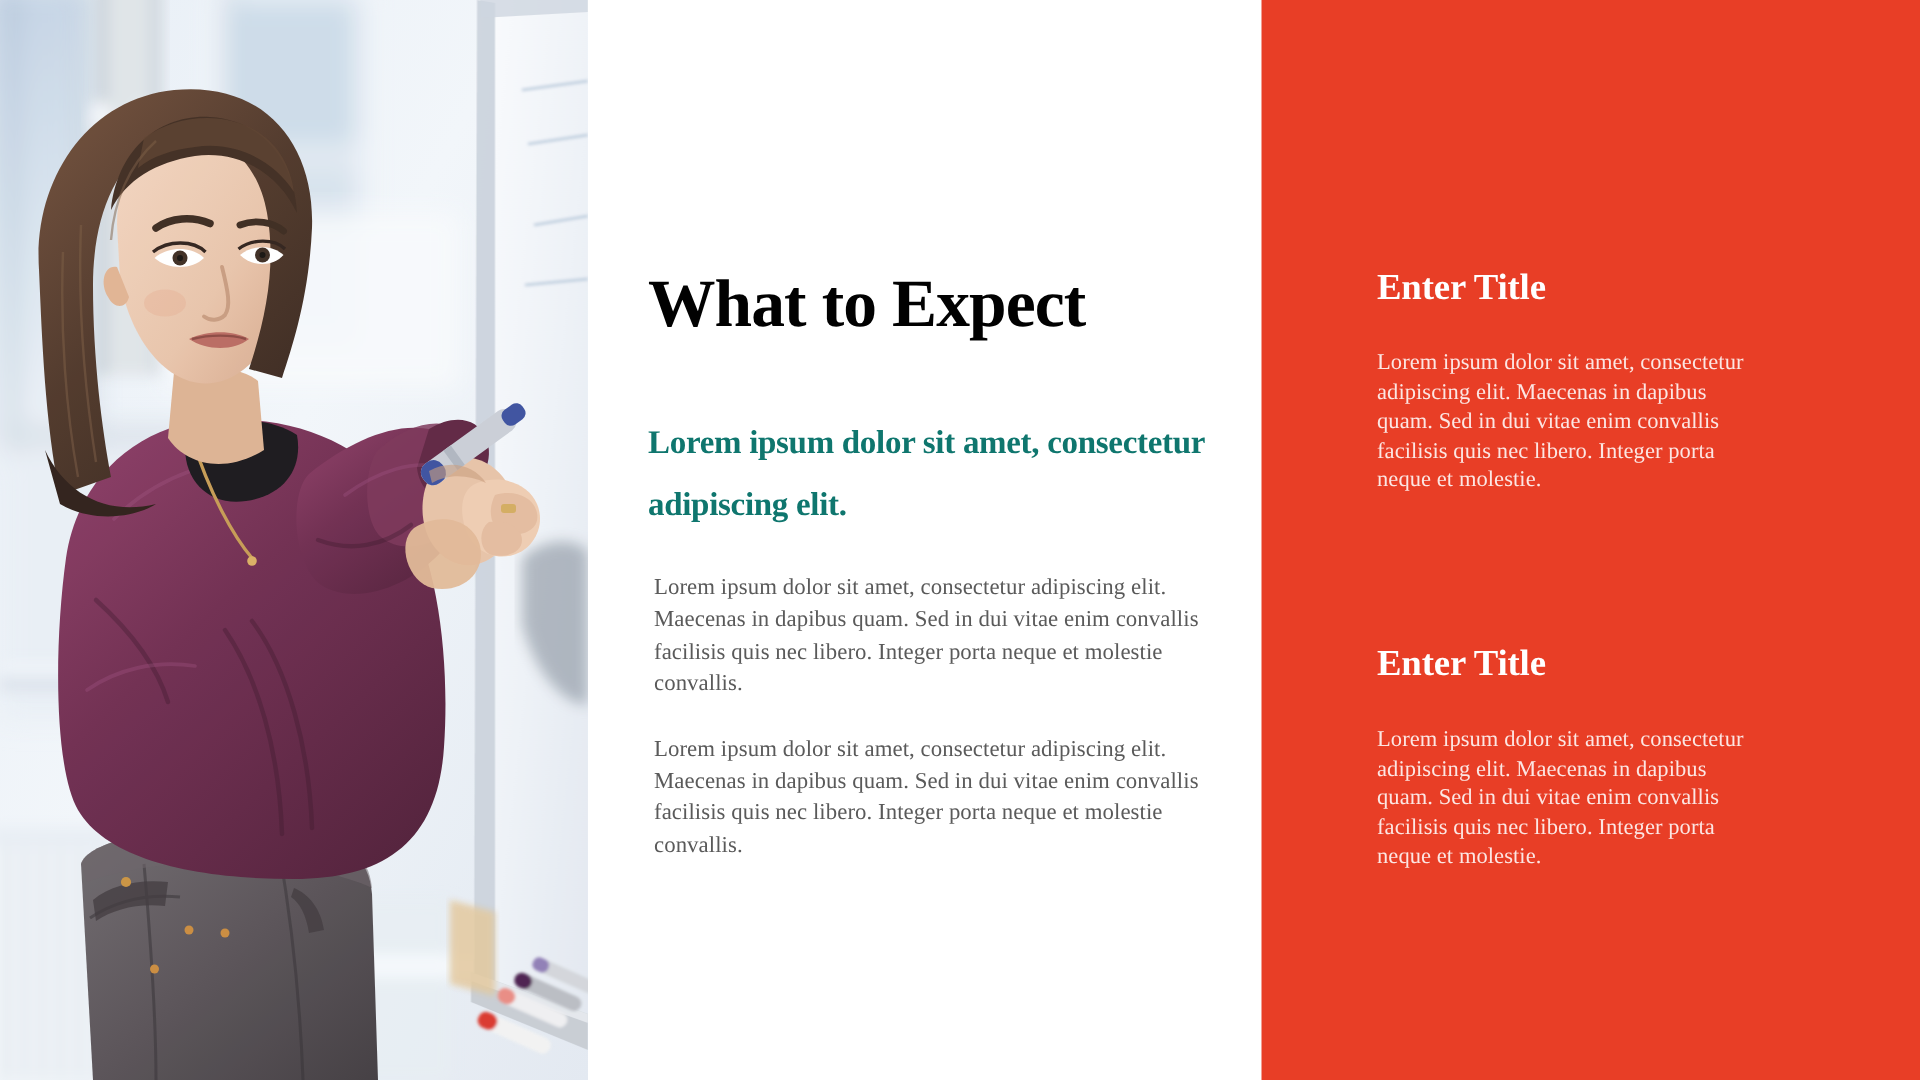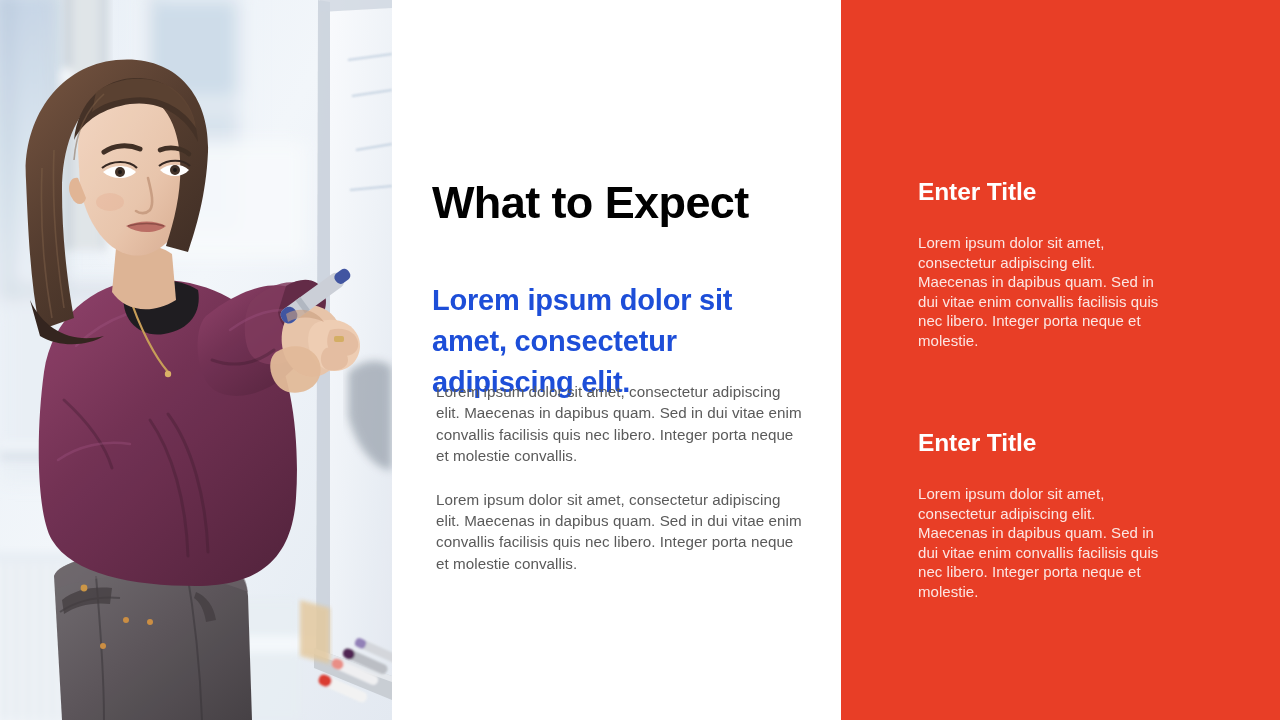--- a/index.html
+++ b/index.html
@@ -14,20 +14,21 @@
     overflow: hidden;
     font-family: "Liberation Sans", sans-serif;
     -webkit-font-smoothing: antialiased;
   }
 
   .slide {
     position: relative;
     width: 1280px;
     height: 570px;
     background: #ffffff;
+    font-family: Liberation Serif, serif;
   }
 
   
   .photo {
     position: absolute;
     left: 0;
     top: 0;
     width: 392px;
     height: 720px;
     overflow: hidden;
@@ -52,24 +53,24 @@
     letter-spacing: -0.6px;
     color: #010101;
     line-height: 1.1;
     white-space: nowrap;
   }
   .mid-subtitle {
     position: absolute;
     left: 0;
     top: 256px;
     width: 372px;
-    font-size: 29px;
+    font-size: 22px;
     font-weight: 700;
     letter-spacing: -0.2px;
-    color: #1d4ed8;
+    color: #0f766e;
     line-height: 41px;
   }
   .mid-body {
     position: absolute;
     left: 4px;
     top: 381px;
     width: 368px;
   }
   .mid-body p {
     margin: 0 0 22px 0;

